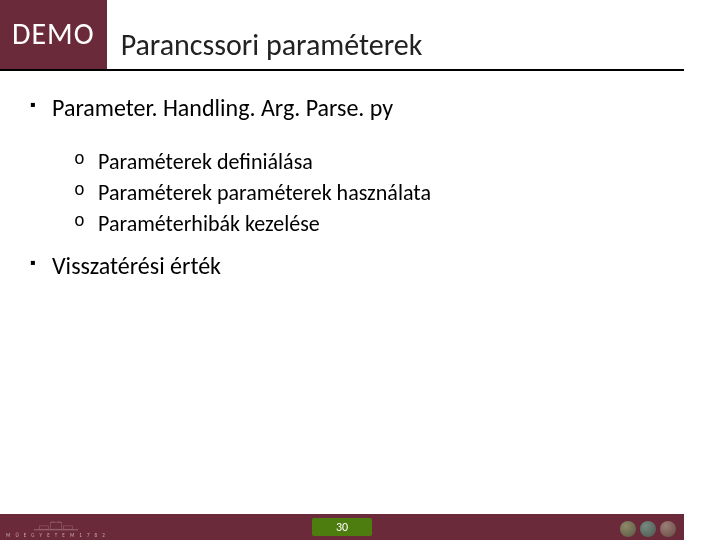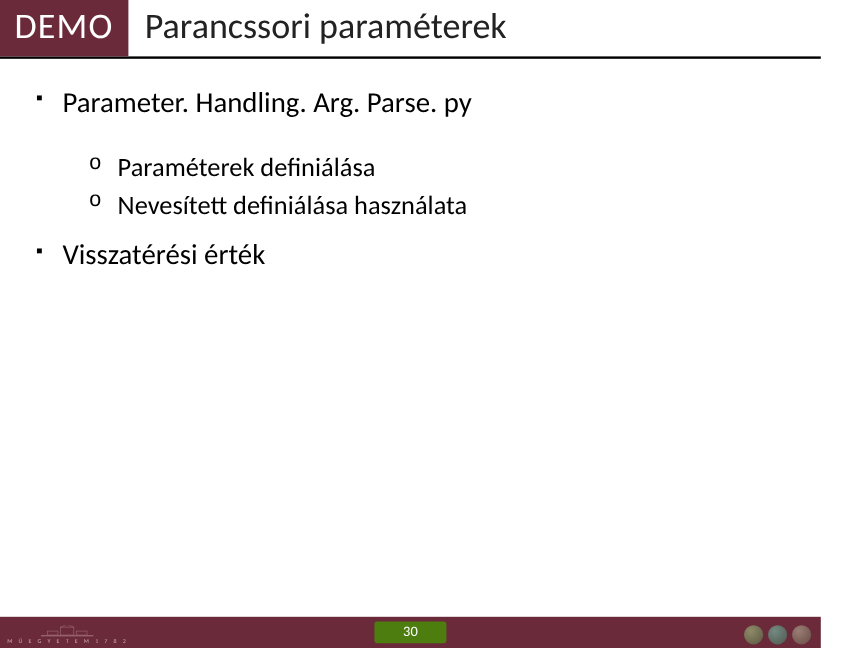--- a/index.html
+++ b/index.html
@@ -1,20 +1,20 @@
 <!DOCTYPE html>
 <html><head>
 <meta charset="utf-8">
 <style>
   * { margin: 0; padding: 0; box-sizing: border-box; }
   html, body { width: 720px; height: 540px; font-family: Calibri, Arial, sans-serif; background: #fff; overflow: hidden; }
   .slide { width: 684px; height: 540px; position: relative; display: flex; flex-direction: column; }
   .header { display: flex; align-items: stretch; border-bottom: 2px solid #000; }
   .demo-badge { background: #6b2a3a; color: #fff; font-size: 30px; font-weight: 400; padding: 4px 12px 6px 12px; letter-spacing: 1px; display: flex; align-items: center; }
-  .title { font-size: 30px; color: #222; padding: 4px 0 6px 14px; font-weight: 400; display: flex; align-items: center; }
+  .title { font-size: 30px; color: #222; padding: 4px 0 6px 14px; font-weight: 400; display: flex; align-items: center; margin-top: 22px; }
   .content { flex: 1; padding: 22px 42px 0 30px; color: #000; }
   .l1 { list-style: none; }
   .l1 > li { font-size: 24px; margin-bottom: 14px; padding-left: 22px; position: relative; }
   .l1 > li::before { content: "▪"; position: absolute; left: 0; top: 2px; font-size: 16px; color: #000; }
   .l2 { list-style: none; margin-top: 26px; }
   .l2 > li { font-size: 22px; margin-bottom: 4px; padding-left: 46px; position: relative; }
   .l2 > li::before { content: "o"; position: absolute; left: 22px; top: 1px; font-size: 18px; color: #000; font-family: "Courier New", monospace; }
   .footer { height: 26px; background: #6b2a3a; display: flex; align-items: center; justify-content: center; position: relative; }
   .pagenum { background: #4d7c0f; color: #fff; font-size: 12px; padding: 2px 24px; border-radius: 2px; }
   .footer-left { position: absolute; left: 6px; bottom: 2px; display: flex; flex-direction: column; align-items: center; gap: 0; }
@@ -33,21 +33,22 @@
     <div class="demo-badge">DEMO</div>
     <div class="title">Parancssori paraméterek</div>
   </div>
 
   <div class="content">
     <ul class="l1">
       <li>
         <span>Parameter. Handling. Arg. Parse. py</span>
         <ul class="l2">
           <li><span>Paraméterek definiálása</span></li>
-          <li><span>Nevesített definiálása használata</span></li>
+          <li><span>Paraméterek paraméterek használata</span></li>
+          <li><span>Paraméterhibák kezelése</span></li>
         </ul>
       </li>
       <li>
         <span>Visszatérési érték</span>
       </li>
     </ul>
   </div>
 
   <div class="footer">
     <div class="footer-left">

